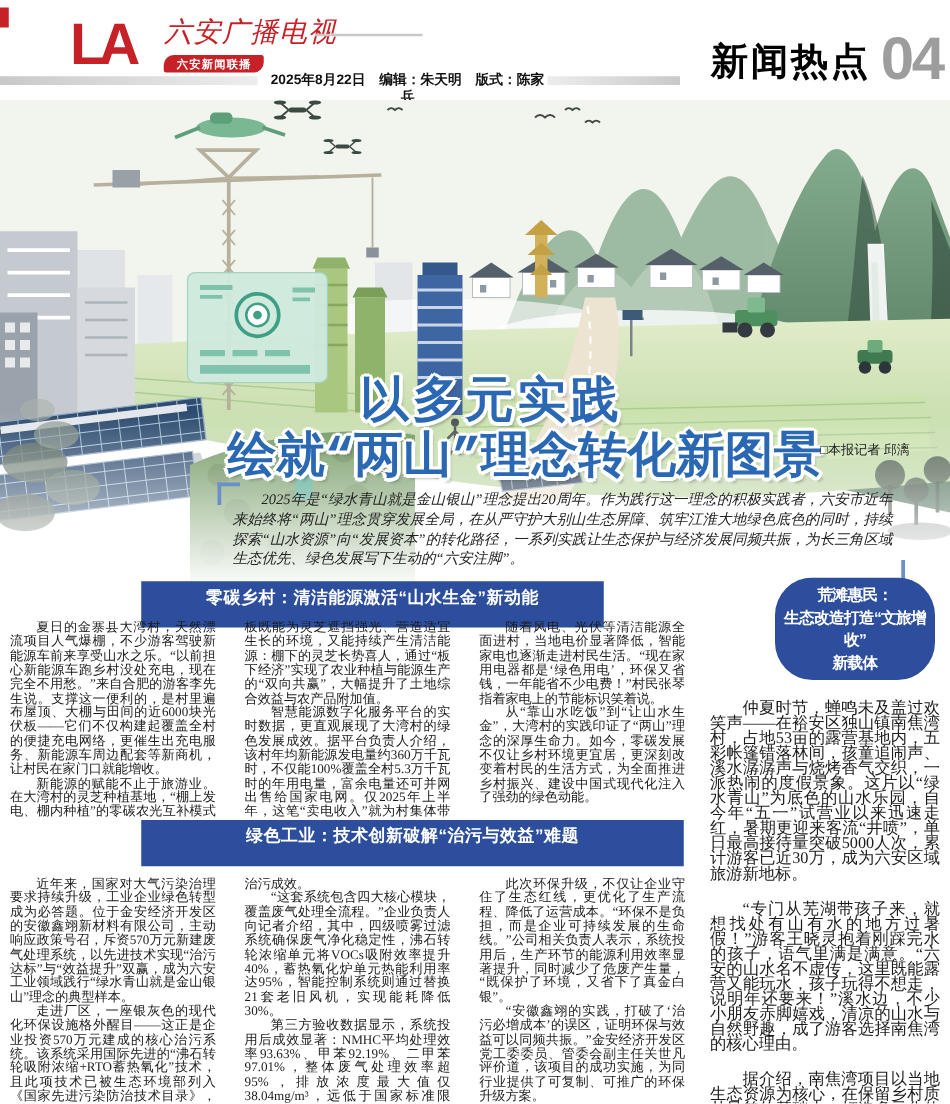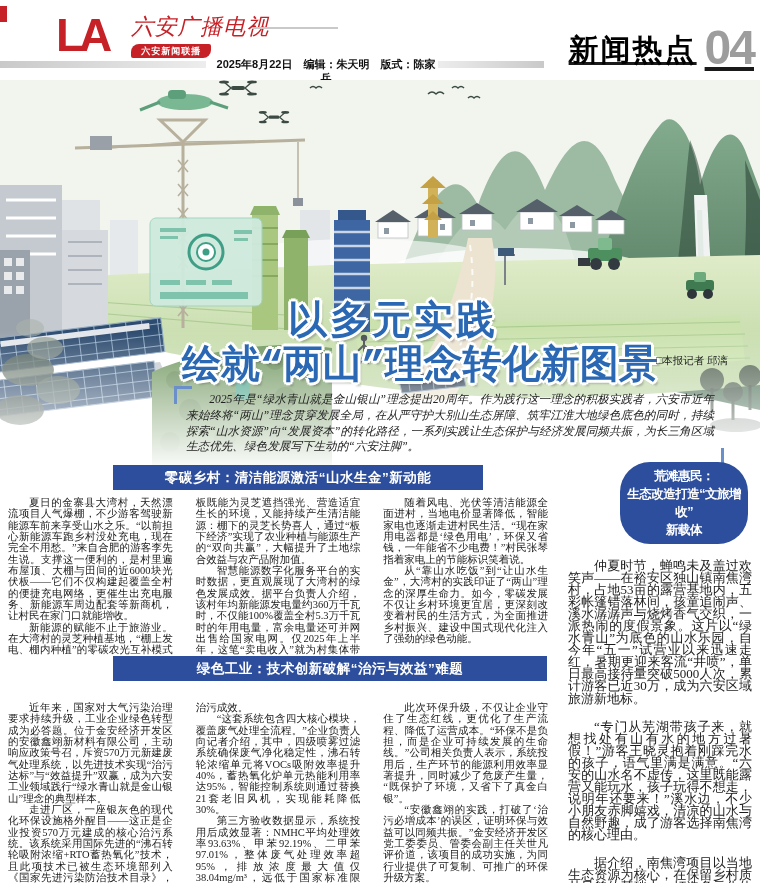--- a/index.html
+++ b/index.html
@@ -16,21 +16,21 @@
               font-size:22px;line-height:26px;margin-top:2px;letter-spacing:1px;}
   .logo-badge{margin-top:4px;align-self:flex-start;background:#c62127;color:#fff;
               font:700 9px/14px "Liberation Sans",sans-serif;padding:0 10px;
               border-radius:8px 2px 8px 2px;letter-spacing:1px;}
   .logo-rule{position:absolute;left:252px;top:27px;width:86px;height:2px;background:#c9c9c9;}
   .bar{position:absolute;top:61px;height:7px;}
   .bar-left{left:0;width:206px;background:linear-gradient(90deg,#c9c9c9,#ededed);}
   .bar-right{left:438px;width:106px;background:linear-gradient(90deg,#ededed,#c9c9c9);}
   .dateline{position:absolute;left:212px;top:57px;width:228px;text-align:center;
             font:700 11px/14px "Liberation Sans",sans-serif;color:#111;}
-  .page-label-wrap{position:absolute;right:6px;top:26px;display:flex;align-items:flex-end;gap:8px;text-decoration:underline;}
+  .page-label-wrap{position:absolute;right:6px;top:26px;display:flex;align-items:flex-end;gap:8px;}
   .plabel{font:900 30px/40px "Liberation Sans",sans-serif;color:#000;letter-spacing:2px;}
   .pnum{font:900 48px/44px "Liberation Sans",sans-serif;color:#9d9d9d;letter-spacing:-2px;}
 
   
   .hero{position:absolute;left:0;top:80px;width:760px;height:392px;}
   .hero svg{position:absolute;left:0;top:0;}
   .headline{position:absolute;left:0;top:222px;width:660px;pointer-events:none;
             font-family:Liberation Mono, monospace;font-weight:900;color:#2a68b4;}
   .headline .t1{margin-left:288px;font-size:39px;line-height:42px;letter-spacing:3px;}
   .headline .t2{margin-left:182px;font-size:39px;line-height:46px;letter-spacing:0;}
@@ -44,21 +44,21 @@
   .intro p{margin:0;font-style:italic;font-size:11.6px;line-height:15.8px;text-align:justify;
            text-indent:2em;color:#222;}
   .ctl{position:absolute;left:-12px;top:-6px;width:15px;height:15px;
        border-left:3px solid #6b90c9;border-top:3px solid #6b90c9;}
   .cbr{position:absolute;right:-10px;bottom:-8px;width:15px;height:15px;
        border-right:3px solid #6b90c9;border-bottom:3px solid #6b90c9;}
 
   
   .main{position:absolute;left:8px;top:462px;width:744px;height:421px;}
   .left{position:absolute;left:0;top:0;width:540px;height:421px;}
-  .secbar{position:absolute;background:#2c4e9c;color:#fff;height:25px;text-align:center;
+  .secbar{position:absolute;background:#2c4e9c;color:#fff;height:37px;text-align:center;
           font:700 13.5px/25px "Liberation Sans",sans-serif;letter-spacing:.5px;}
   .rural-bar{left:105px;top:3px;width:370px;}
   .industry-bar{left:105px;top:194px;width:434px;}
   .cols{position:absolute;display:flex;gap:23px;overflow:hidden;}
   .rural-cols{left:0;top:35px;width:540px;height:158px;}
   .industry-cols{left:0;top:240px;width:540px;height:181px;}
   .col{width:173px;}
   .col p{margin:0;font-size:10.5px;line-height:11.35px;text-align:justify;text-indent:2em;}
   .col p.cont{text-indent:0;}
 

